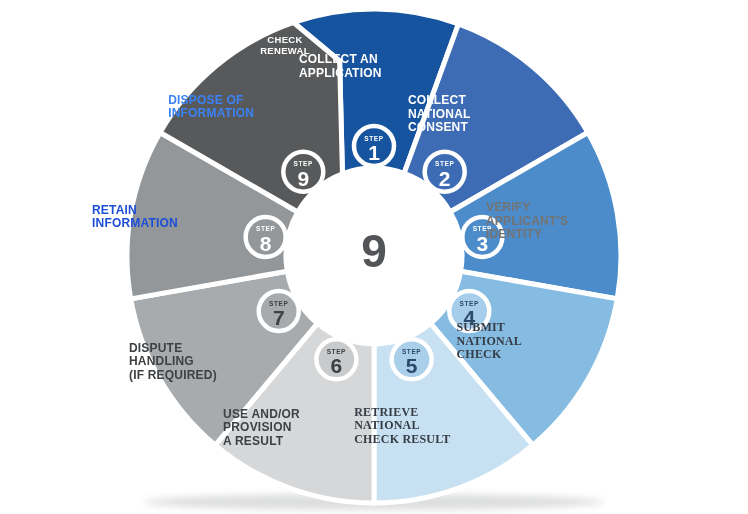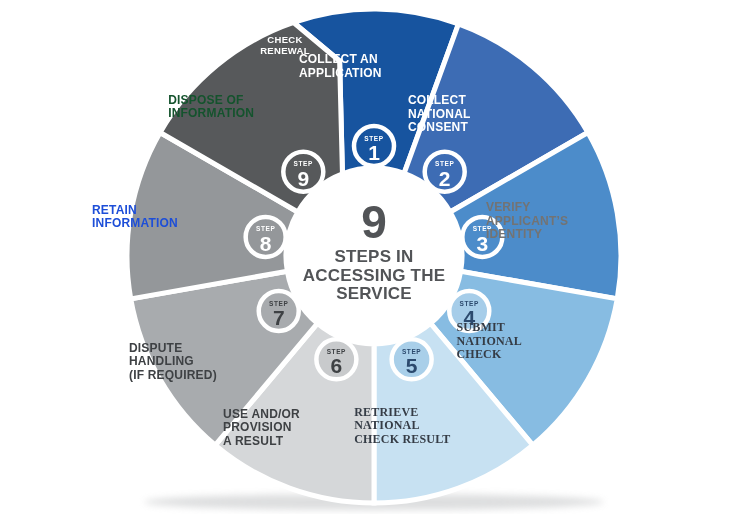--- a/index.html
+++ b/index.html
@@ -149,27 +149,24 @@
 NATIONAL
 CHECK RESULT</div>
       <div class="seg-label" style="left: 308.06px; top: 427.779px; color: rgb(62, 65, 68);">USE AND/OR
 PROVISION
 A RESULT</div>
       <div class="seg-label" style="left: 213.945px; top: 344.72px; color: rgb(62, 65, 68); margin-top: 17px;">DISPUTE
 HANDLING
 (IF REQUIRED)</div>
       <div class="seg-label" style="left: 177px; top: 216.913px; color: #1d4ed8;">RETAIN
 INFORMATION</div>
-      <div class="seg-label" style="left: 253.17px; top: 106.788px; color: #14532d;">DISPOSE OF
+      <div class="seg-label" style="left: 253.17px; top: 106.788px; color: #3b82f6;">DISPOSE OF
 INFORMATION</div>
     </div>
 
   <div class="renewal-label" id="renewal" style="left: 285px; top: 45px; color: rgb(255, 255, 255);">CHECK
 RENEWAL</div>
 
   <div class="center-block" style="color: rgb(82, 84, 87);">
     <div class="center-number">9</div>
-    <div class="center-caption">STEPS IN
-ACCESSING THE
-SERVICE</div>
   </div>
 
 </div>
 
 </body></html>

